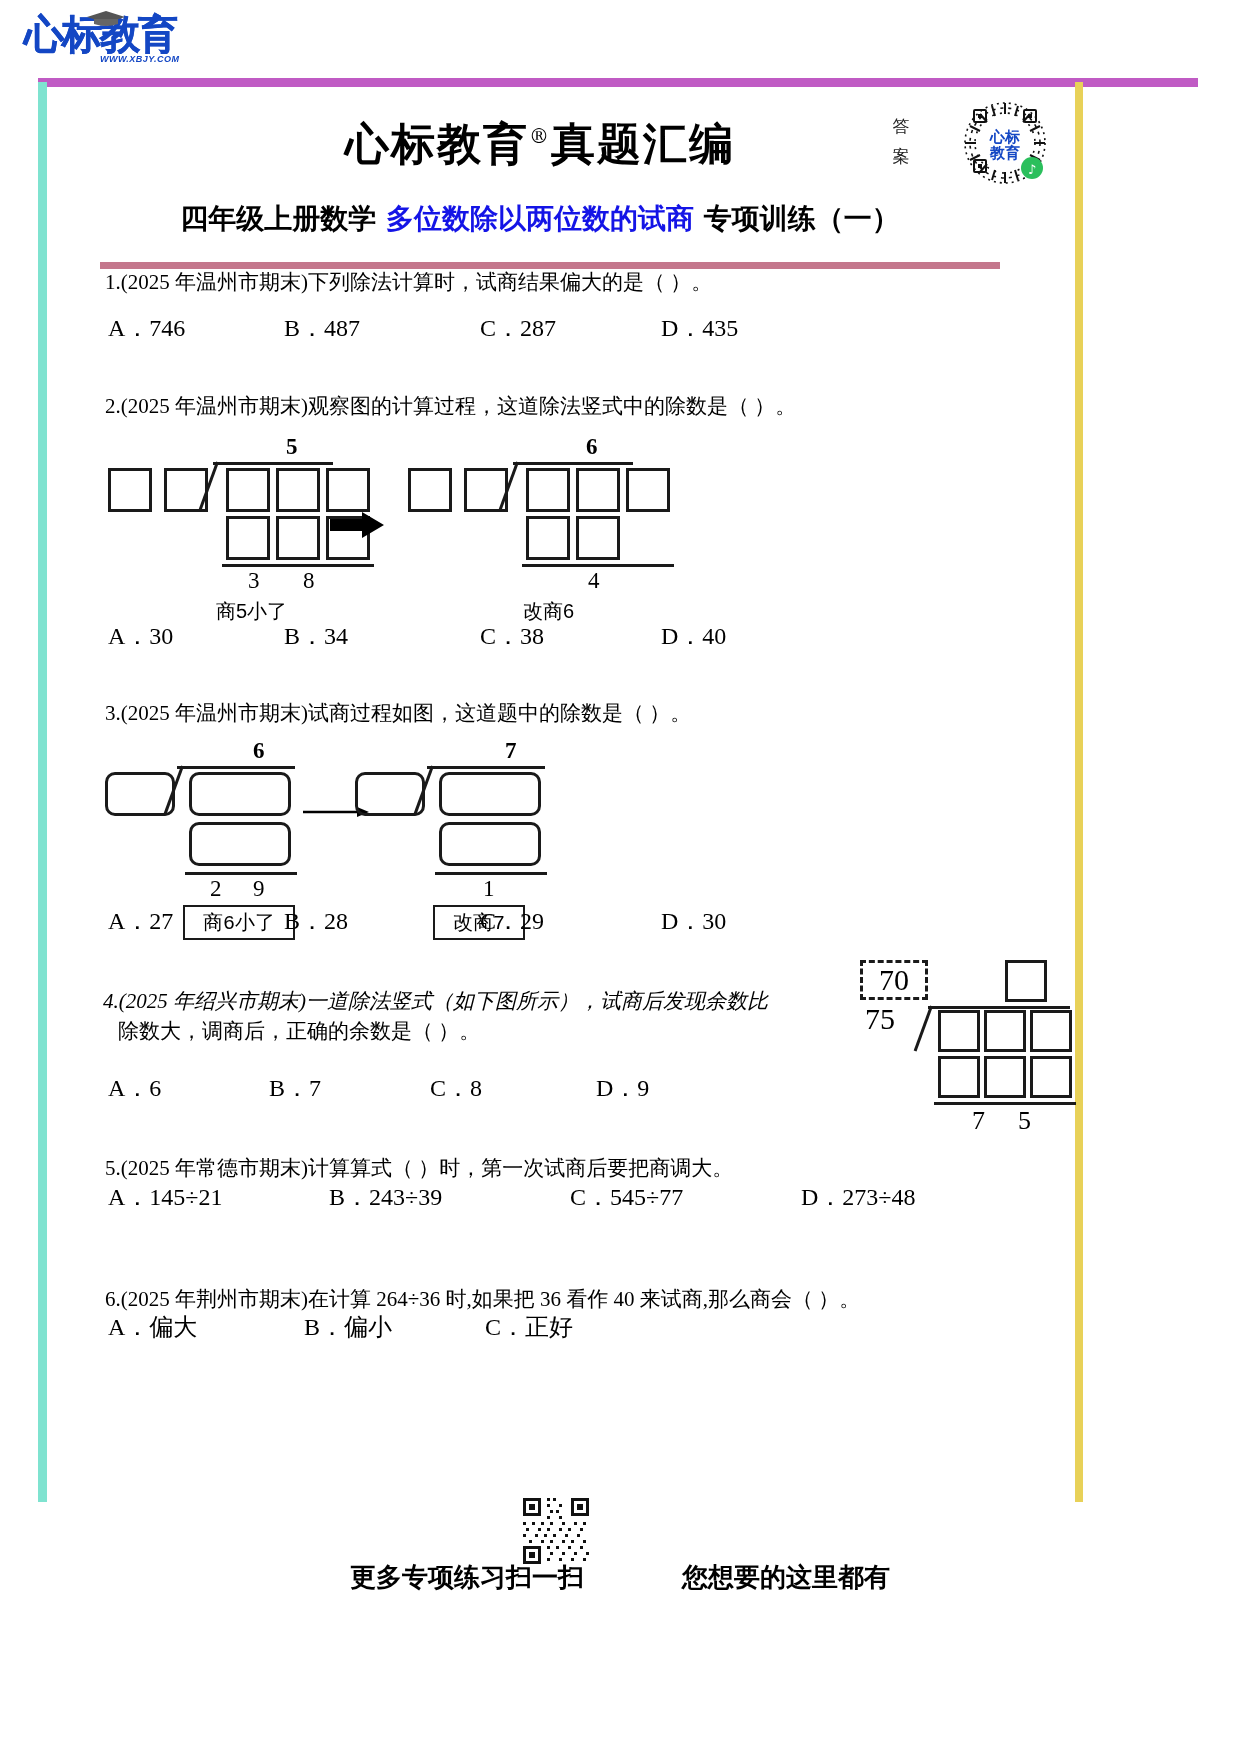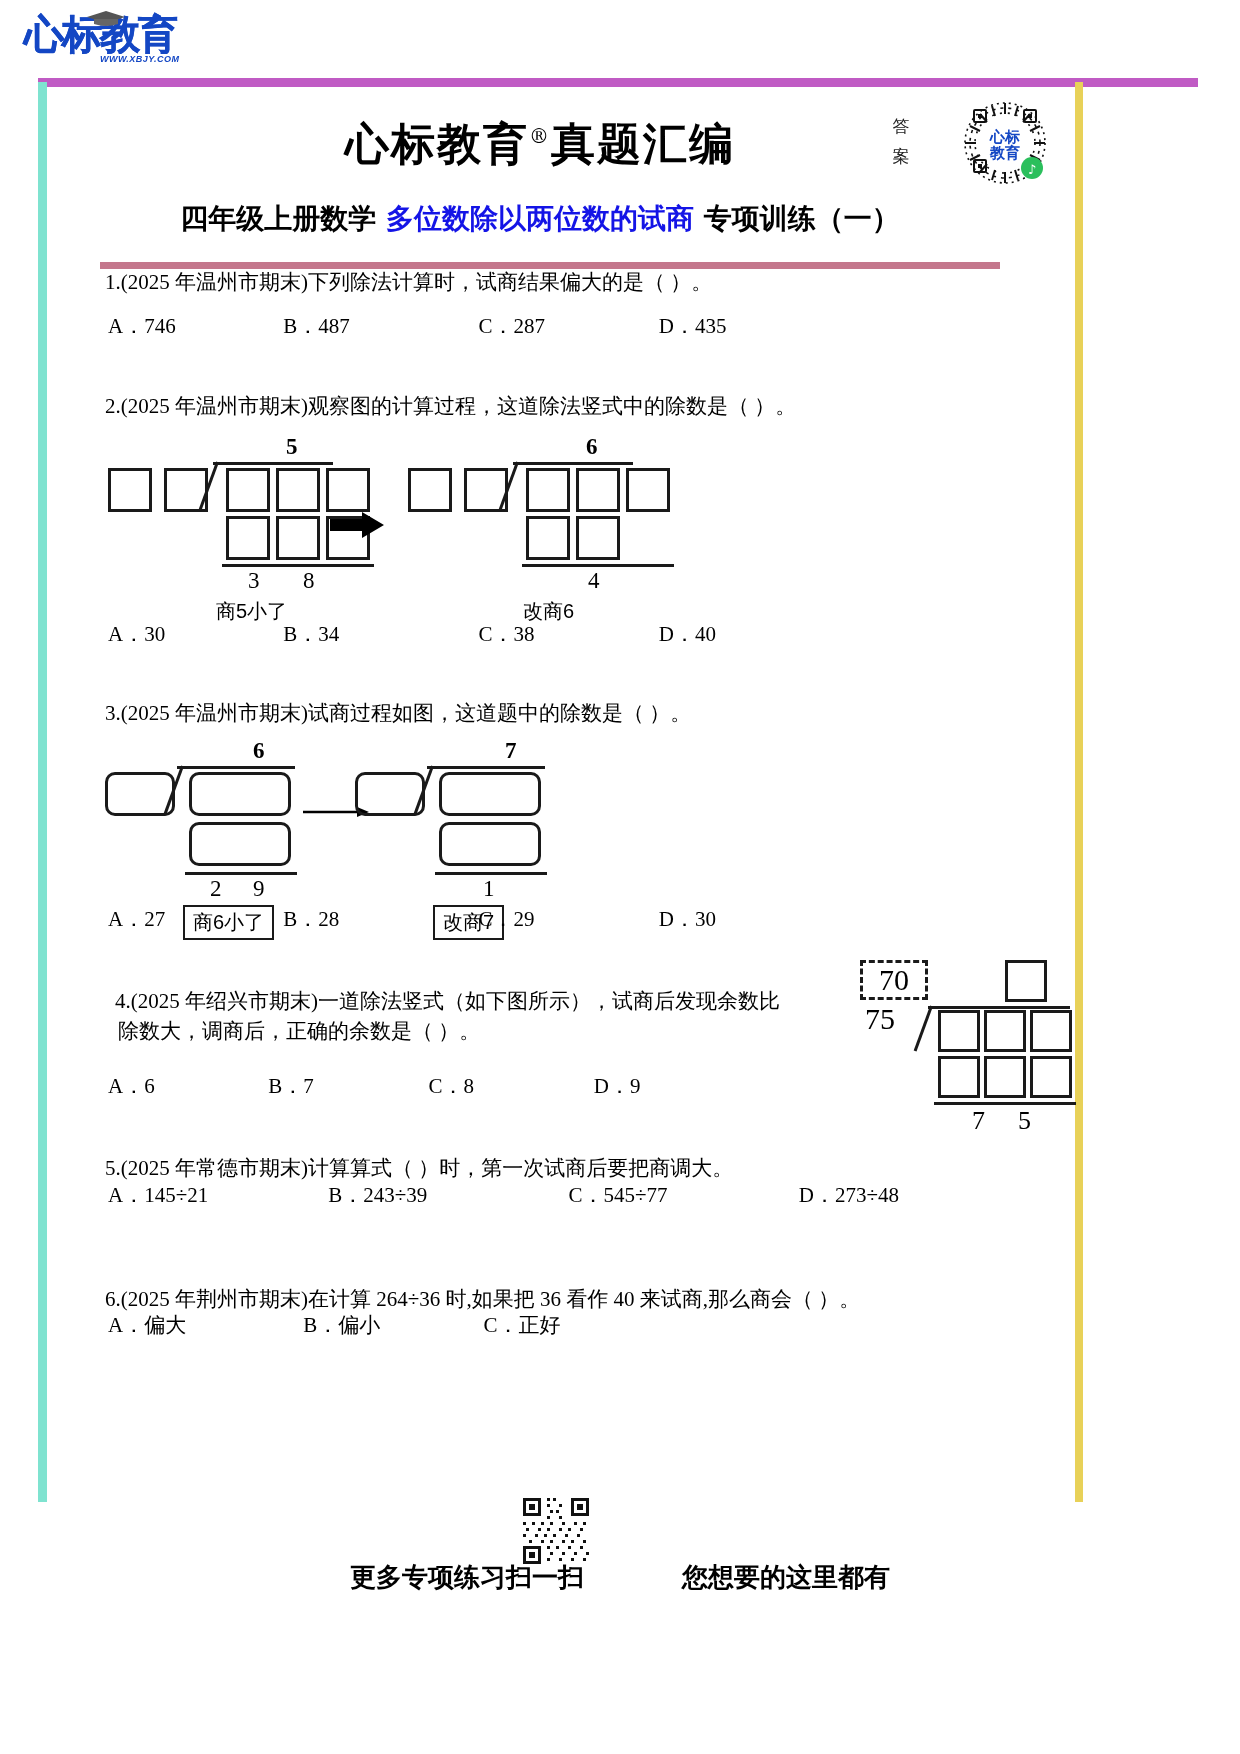--- a/index.html
+++ b/index.html
@@ -71,21 +71,21 @@
 
   
   .q {
     position:absolute;
     font-family:"Liberation Serif", serif;
     font-size:21px; color:#000; line-height:32px;
   }
   .opts {
     position:absolute;
     font-family:"Liberation Serif", serif;
-    font-size:21px; color:#000;
+    font-size:24px; color:#000;
   }
   .opts span { display:inline-block; }
 
   
   .fig { position:absolute; }
   .sq { width:44px; height:44px; border:3px solid #1a1a1a; display:inline-block; }
   .rbox { border:3px solid #1a1a1a; border-radius:10px; display:inline-block; }
   .quot {
     position:absolute; font-family:"Liberation Serif", serif;
     font-size:23px; font-weight:bold; color:#000;
@@ -97,23 +97,23 @@
   }
   .digit {
     position:absolute; font-family:"Liberation Serif", serif;
     font-size:23px; color:#000;
   }
   .cap {
     position:absolute; font-family:"Liberation Sans", sans-serif;
     font-size:20px; color:#000; white-space:nowrap;
   }
   .capbox {
-    position:absolute; font-family:Liberation Sans, sans-serif;
+    position:absolute; font-family:Liberation Mono, monospace;
     font-size:20px; color:#000; white-space:nowrap;
-    border:2px solid #1a1a1a; padding:2px 8px;
+    border:2px solid #1a1a1a; padding:2px 18px;
   }
   .arrow-thick { position:absolute; }
   .arrow-thin  { position:absolute; }
 
   .dashbox {
     position:absolute; border:3px dashed #1a1a1a;
     font-family:"Liberation Serif", serif; font-size:30px;
     padding:1px 16px; color:#000; line-height:32px;
   }
   .plainnum {
@@ -301,21 +301,21 @@
   </div>
 </div>
 
 <div class="opts" style="left:108px; top:905px;">
   <span style="width:170px">A．27</span>
   <span style="width:190px">B．28</span>
   <span style="width:175px">C．29</span>
   <span>D．30</span>
 </div>
 
-<div class="q" style="left:115px; top:985px; width:760px;">
+<div class="q" style="left:103px; top:985px; width:760px;font-style:italic;">
   <span>4.</span><span>(2025 年绍兴市期末)</span><span>一道除法竖式（如下图所示），试商后发现余数比</span>
 </div>
 <div class="q" style="left:118px; top:1015px; width:760px;">
   <span>除数大，调商后，正确的余数是（            ）。</span>
 </div>
 
 <div class="fig" style="left:860px; top:960px; width:210px; height:160px;">
   <div class="dashbox" style="left:0px; top:0px;">70</div>
   <div class="sq" style="position:absolute; left:145px; top:0px; width:42px; height:42px;"></div>
   <div class="hbar" style="left:68px; top:46px; width:142px;"></div>

